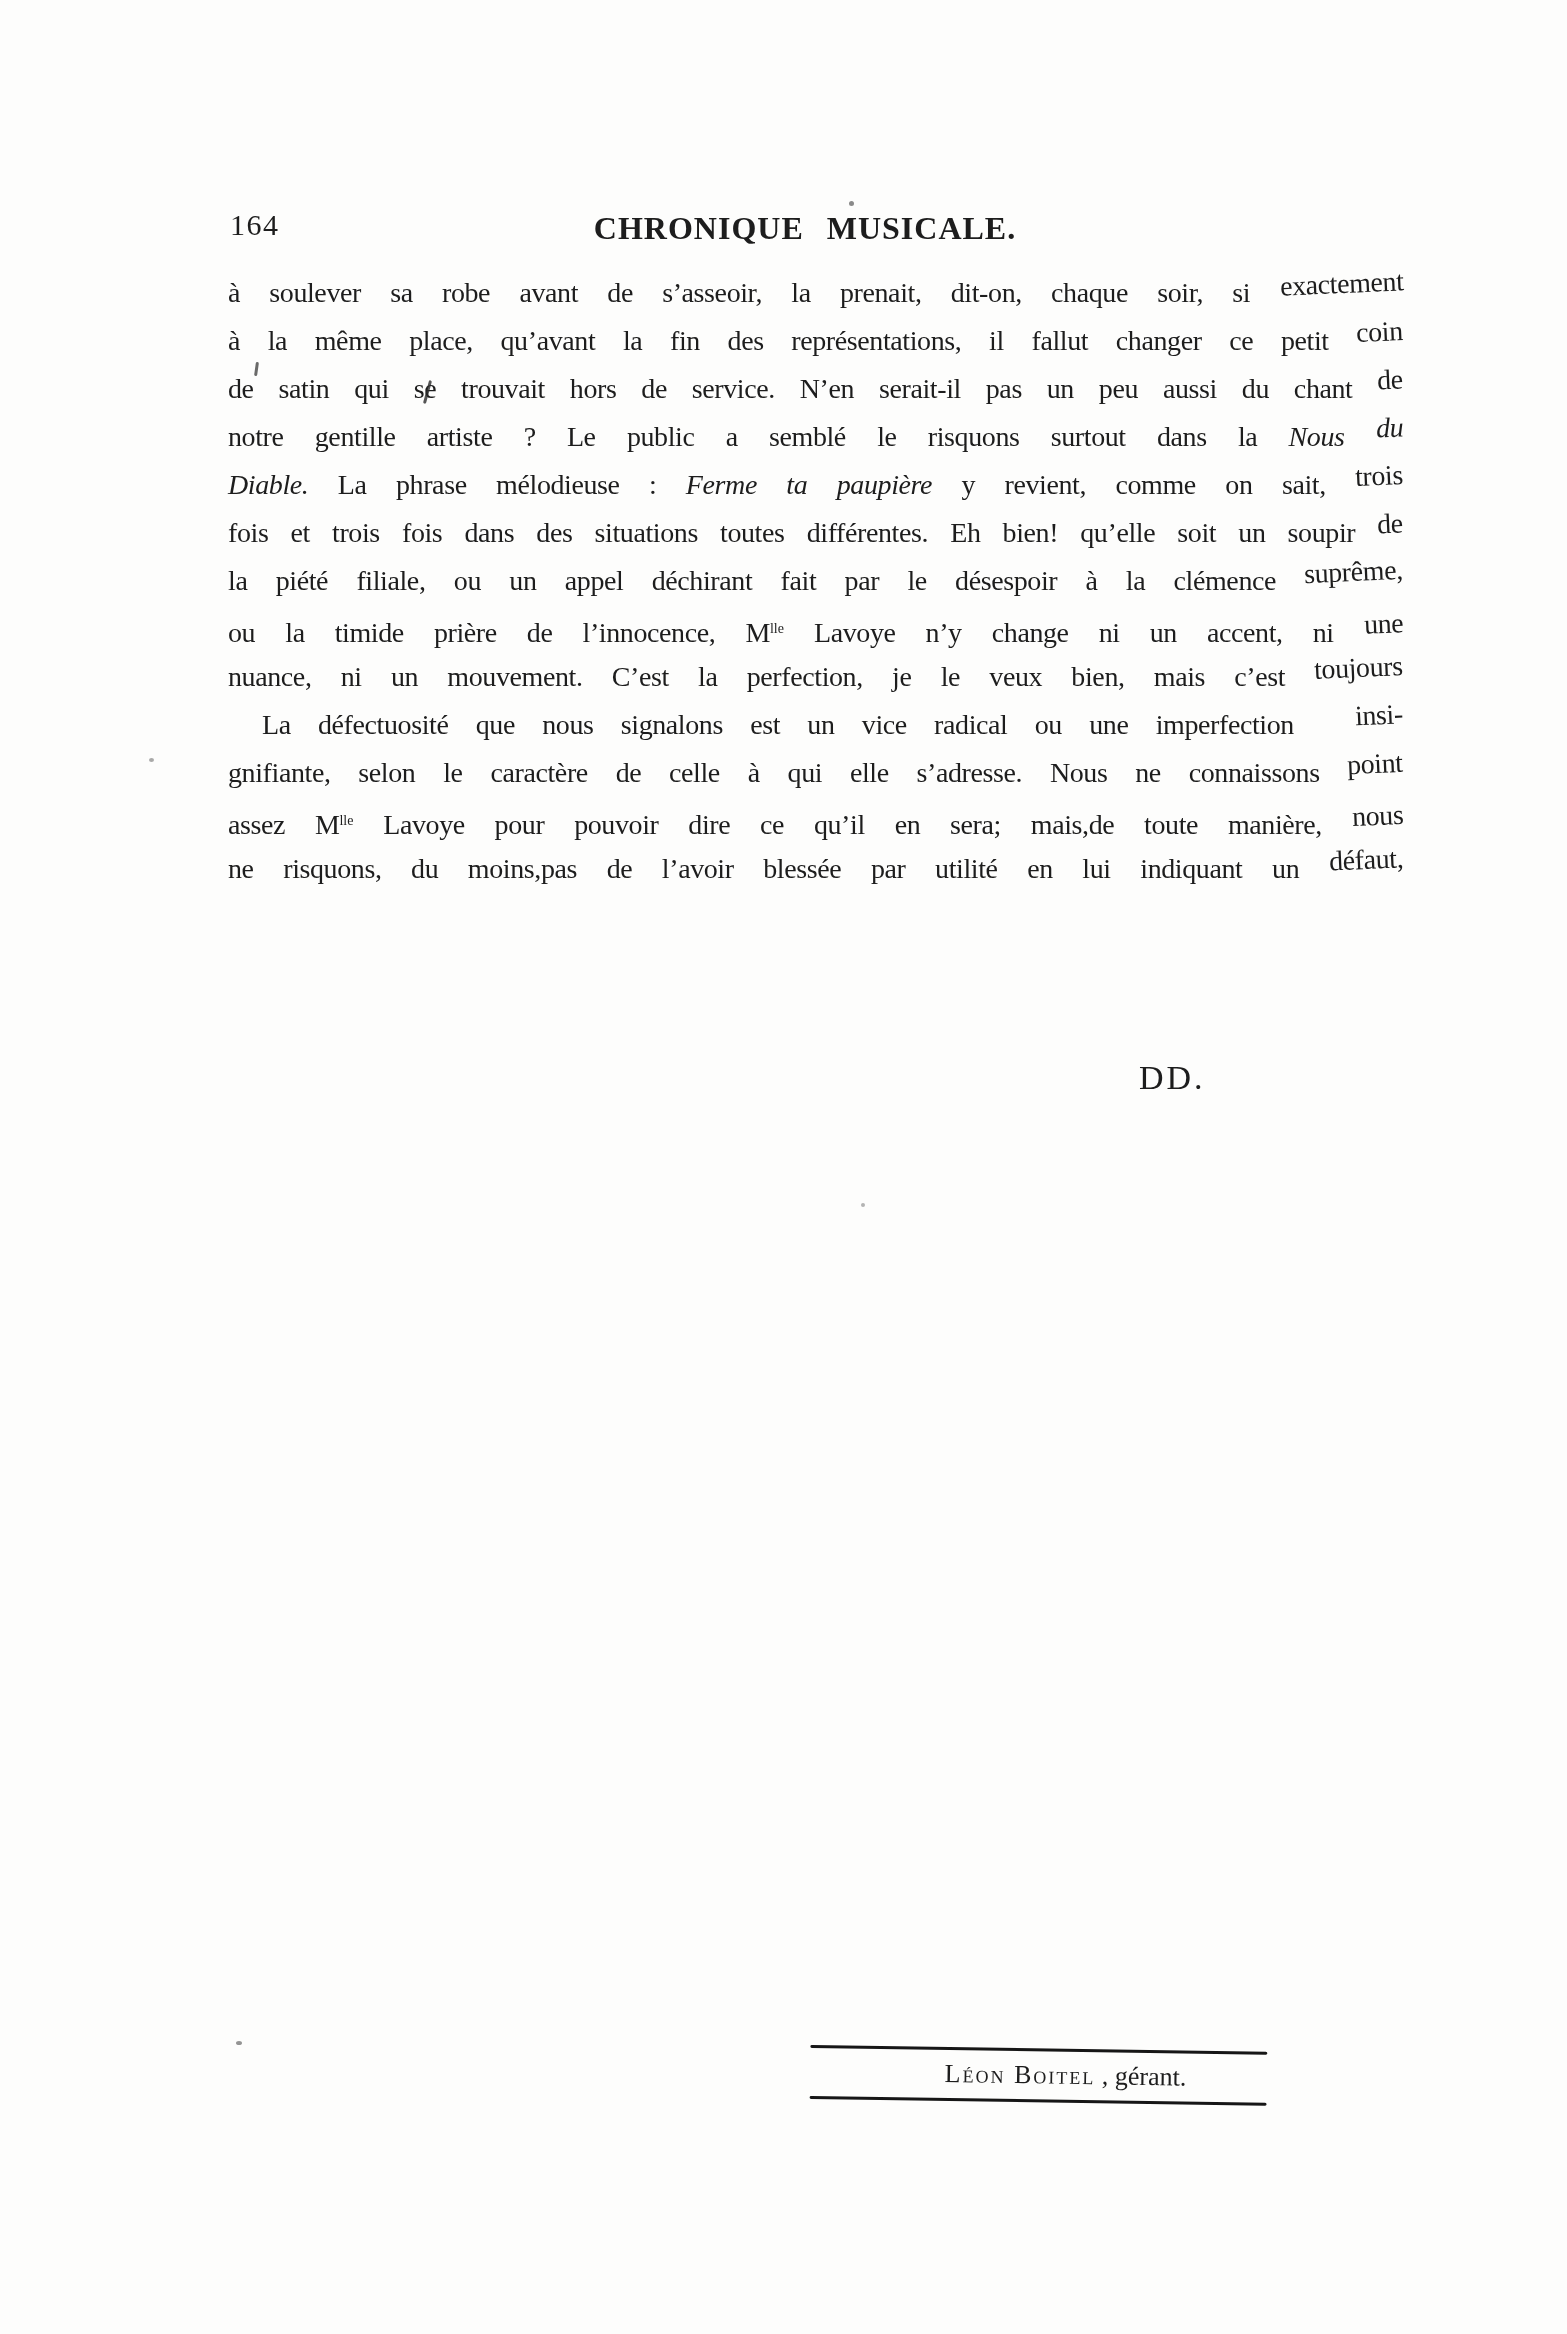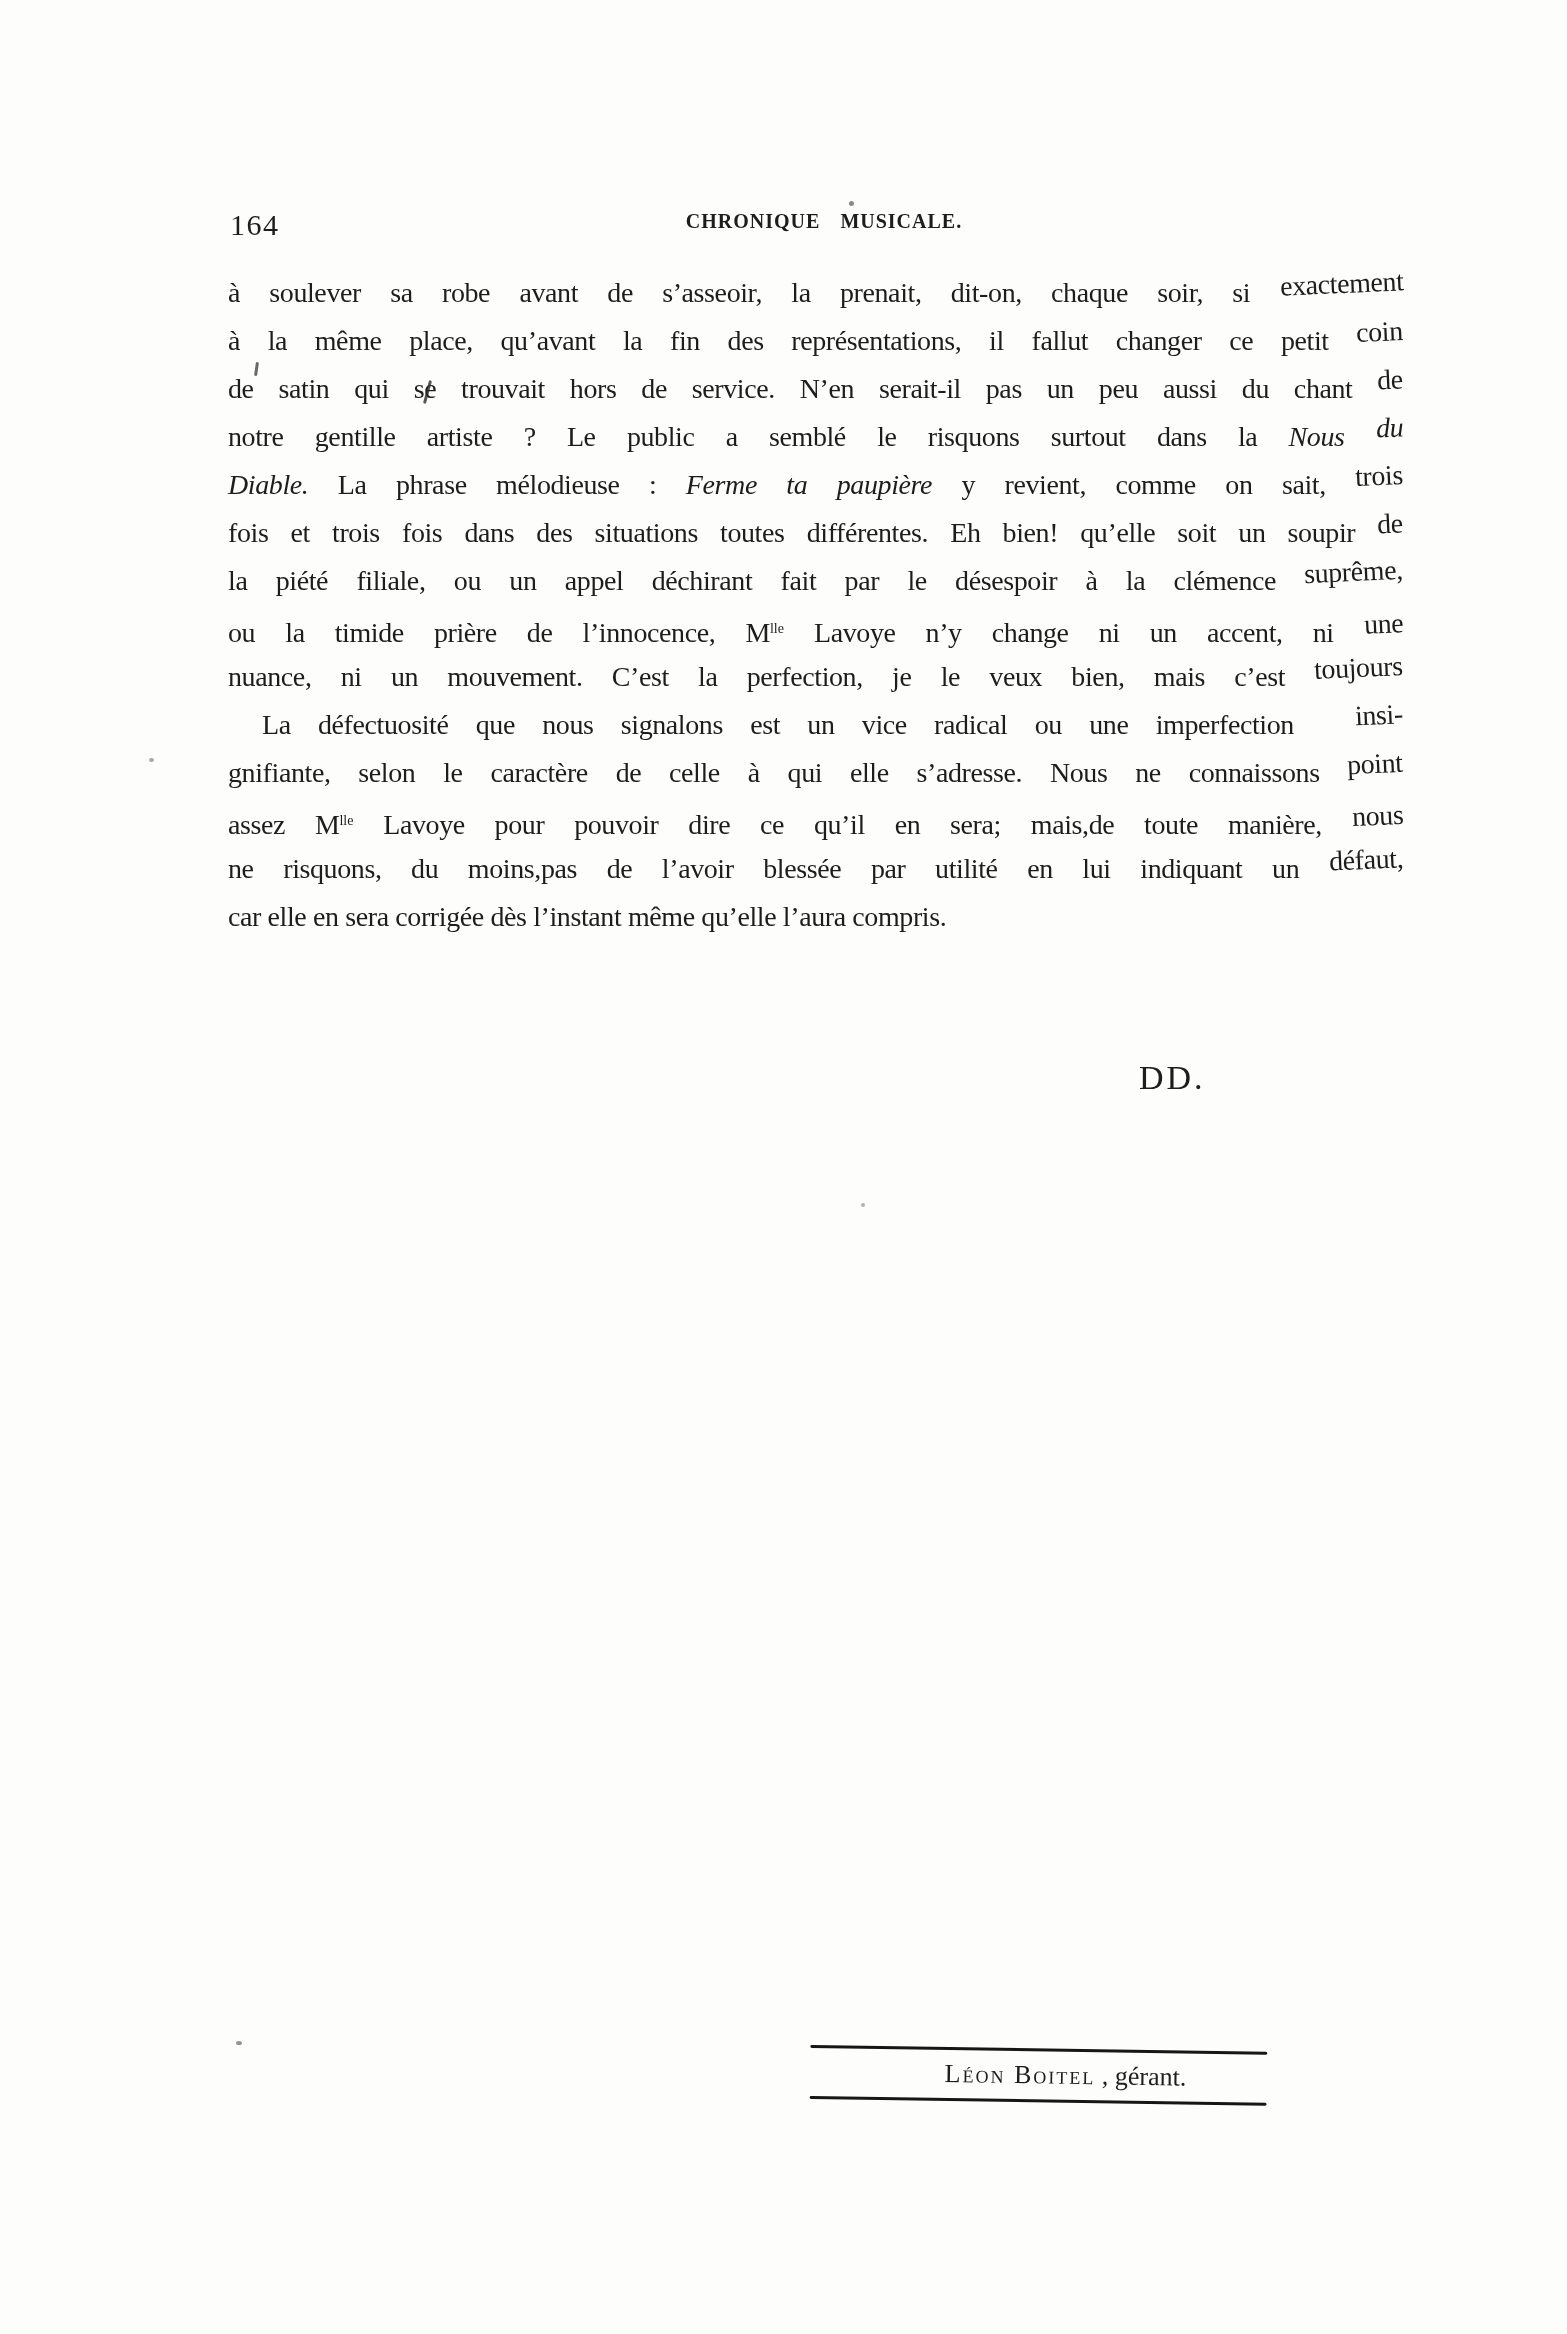--- a/index.html
+++ b/index.html
@@ -15,23 +15,23 @@
     overflow:hidden;
     text-decoration:underline;
   }
 
   .pagenum {
     position:absolute; left:230px; top:208px;
     font-size:30px; letter-spacing:1.5px;
   }
 
   .running-title {
-    position:absolute; left:824px; top:210px;
+    position:absolute; left:805px; top:210px;
     transform:translateX(-50%);
-    font-size:20px; font-weight:bold;
+    font-size:32px; font-weight:bold;
     letter-spacing:1px; word-spacing:14px;
     white-space:nowrap;
   }
 
   .textblock {
     position:absolute; left:228px; top:269px; width:1175px;
     font-size:28px; letter-spacing:-0.4px;
   }
   .line {
     height:48px; line-height:48px;
@@ -96,21 +96,20 @@
         <div class="line just"><span class="seg">fois et trois fois dans des situations toutes différentes. Eh bien! qu’elle soit un soupir </span><span class="seg tail">de</span></div>
         <div class="line just"><span class="seg">la piété filiale, ou un appel déchirant fait par le désespoir à la clémence </span><span class="seg tail">suprême,</span></div>
         <div class="line just"><span class="seg">ou la timide prière de l’innocence, M</span><span class="seg sup">lle</span><span class="seg"> Lavoye n’y change ni un accent, ni </span><span class="seg tail">une</span></div>
         <div class="line just"><span class="seg">nuance, ni un mouvement. C’est la perfection, je le veux bien, mais c’est </span><span class="seg tail">toujours</span></div>
       </div>
       <div>
         <div class="line just indent"><span class="seg">La défectuosité que nous signalons est un vice radical ou une imperfection </span><span class="seg tail">insi-</span></div>
         <div class="line just"><span class="seg">gnifiante, selon le caractère de celle à qui elle s’adresse. Nous ne connaissons </span><span class="seg tail">point</span></div>
         <div class="line just"><span class="seg">assez M</span><span class="seg sup">lle</span><span class="seg"> Lavoye pour pouvoir dire ce qu’il en sera; mais,de toute manière, </span><span class="seg tail">nous</span></div>
         <div class="line just"><span class="seg">ne risquons, du moins,pas de l’avoir blessée par utilité en lui indiquant un </span><span class="seg tail">défaut,</span></div>
-        <div class="line"><span class="seg">car elle en sera corrigée dès l’instant même qu’elle l’aura compris.</span></div>
       </div>
     </div>
 
   <div class="signature">DD.</div>
 
   <div class="footer">
     <div class="rule rule-top"></div>
     <div class="imprint">
       <span class="smallcaps">Léon Boitel</span><span> , gérant.</span>
     </div>

